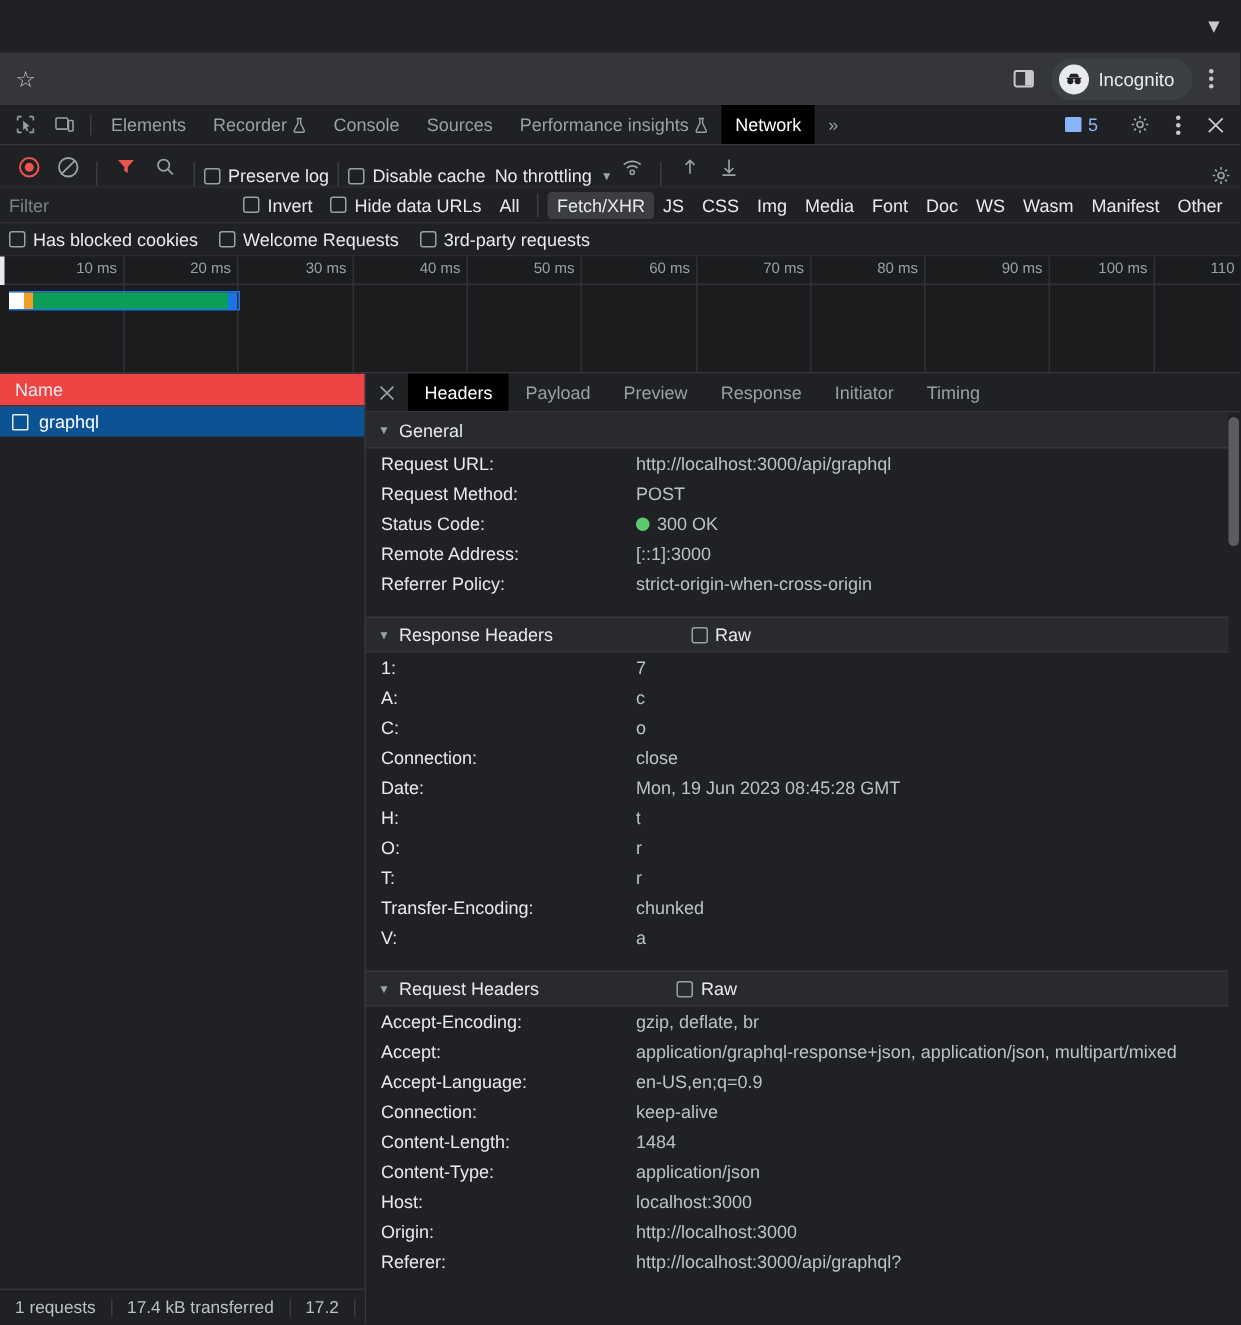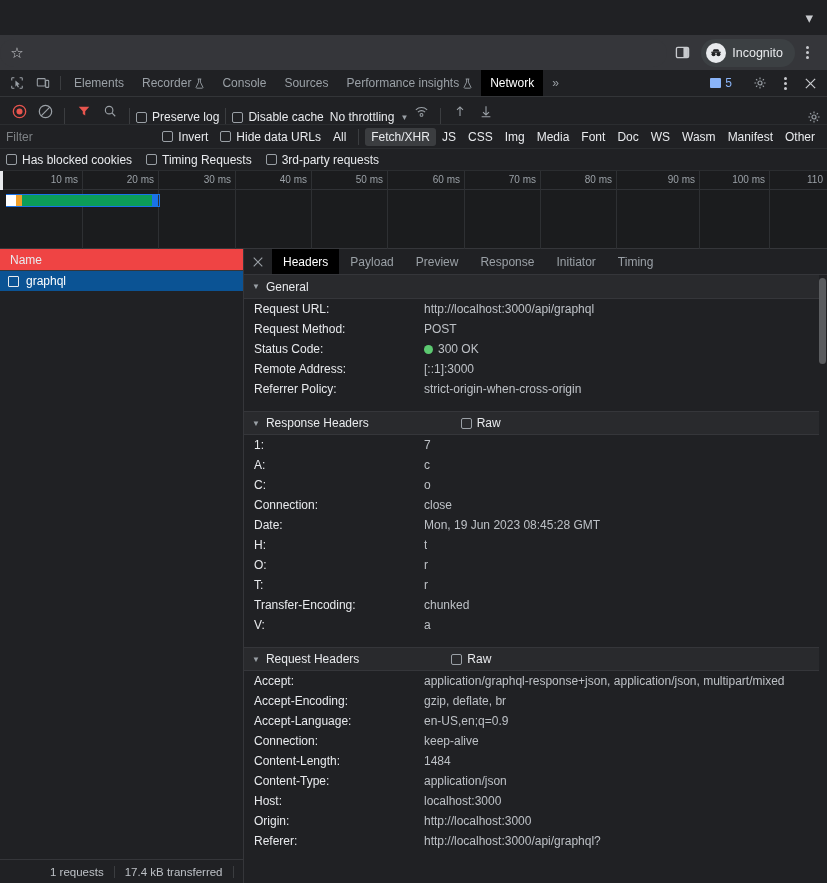--- a/index.html
+++ b/index.html
@@ -137,21 +137,21 @@
   }
   .rl-rows { flex: 1; overflow: hidden; }
   .rl-row {
     height: 20px; display: flex; align-items: center; gap: 7px;
     padding-left: 8px; font-size: 12px; color: #e8eaed;
   }
   .rl-row.selected { background: #0b5394; color: #fff; }
   .doc-ico { width:11px;height:11px;border:1.5px solid #e8eaed;border-radius:1px;flex:none;}
   .rl-status {
     height: 24px; display: flex; align-items: center; border-top: 1px solid #35363a;
-    color: #bdc1c6; font-size: 11.5px; background:#202124;padding-left:40px;
+    color: #bdc1c6; font-size: 11.5px; background:#202124;
   }
   .rl-status span { padding: 0 10px; border-right: 1px solid #3b3d40; white-space: nowrap;}
   .rl-status span:first-child { }
 
   .detail { flex: 1; display: flex; flex-direction: column; background: #202124; min-width: 0; position: relative;}
   .dtl-tabbar {
     height: 26px; display: flex; align-items: stretch; border-bottom: 1px solid #35363a;
   }
   .dtl-close { width: 28px; display:flex;align-items:center;justify-content:center;color:#9aa0a6;font-size:14px;}
   .dtl-tab {
@@ -378,21 +378,21 @@
     <span class="ftype">Other</span>
   </div>
 
   <div class="dt-toolbar3">
     <label class="cb-label">
       <span class="cbox"></span>
       <span>Has blocked cookies</span>
     </label>
     <label class="cb-label">
       <span class="cbox"></span>
-      <span>Timing Requests</span>
+      <span>Welcome Requests</span>
     </label>
     <label class="cb-label">
       <span class="cbox"></span>
       <span>3rd-party requests</span>
     </label>
   </div>
 
   <div class="overview">
     <div class="ov-ruler">
       <span class="ov-lead"></span>
@@ -568,28 +568,28 @@
         <div class="sec-header" style="margin-top:12px;">
           <span class="tri">▼</span>
           <span class="sec-title">Request Headers</span>
           <label class="raw-wrap">
             <span class="cbox"></span>
             <span>Raw</span>
           </label>
         </div>
         <div>
           <div class="hrow">
+              <span class="hkey">Accept-Encoding:</span>
+              <span class="hval">gzip, deflate, br</span>
+            </div>
+          <div class="hrow">
               <span class="hkey">Accept:</span>
               <span class="hval">application/graphql-response+json, application/json, multipart/mixed</span>
             </div>
           <div class="hrow">
-              <span class="hkey">Accept-Encoding:</span>
-              <span class="hval">gzip, deflate, br</span>
-            </div>
-          <div class="hrow">
               <span class="hkey">Accept-Language:</span>
               <span class="hval">en-US,en;q=0.9</span>
             </div>
           <div class="hrow">
               <span class="hkey">Connection:</span>
               <span class="hval">keep-alive</span>
             </div>
           <div class="hrow">
               <span class="hkey">Content-Length:</span>
               <span class="hval">1484</span>

